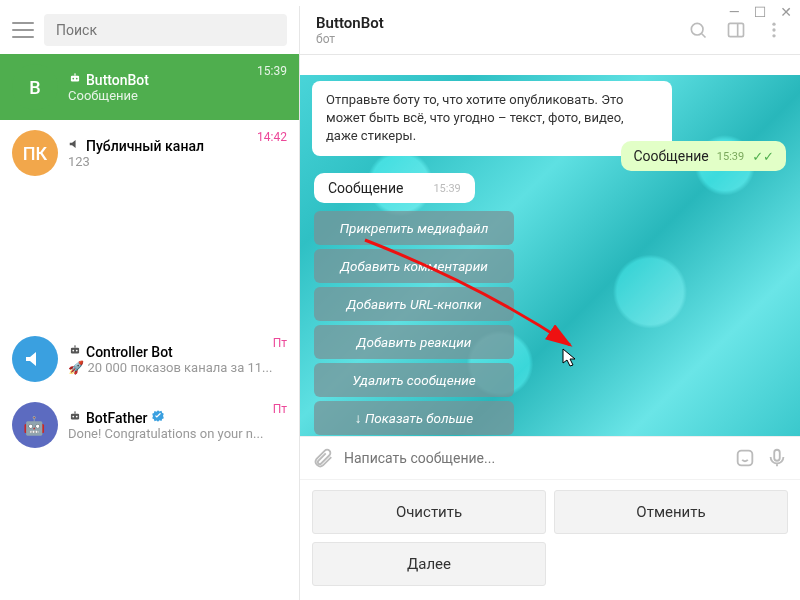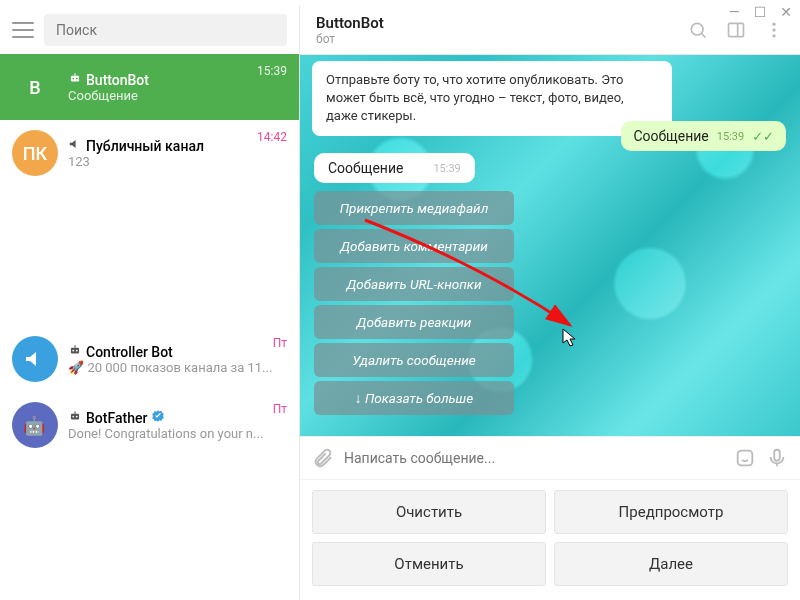--- a/index.html
+++ b/index.html
@@ -33,21 +33,21 @@
 
   
   .main { flex: 1; display: flex; flex-direction: column; background: #fff; }
   .header { display: flex; align-items: center; padding: 8px 16px; border-bottom: 1px solid #e6e6e6; }
   .header .titles { flex: 1; }
   .header .h-title { font-size: 15px; font-weight: 600; color: #222; }
   .header .h-sub { font-size: 12px; color: #999; }
   .header .h-icons { display: flex; gap: 18px; color: #bbb; }
   .header .h-icons svg { width: 20px; height: 20px; cursor: pointer; }
 
-  .chat-bg { flex: 1; position: relative; background: linear-gradient(135deg,#49d4d8 0%,#2fc0c4 20%,#5ee0e2 40%,#28b7bb 60%,#6ae5e7 80%,#3ac8cc 100%); overflow: hidden; }
+  .chat-bg { flex: 1; position: relative; background: linear-gradient(135deg,#49d4d8 0%,#2fc0c4 20%,#5ee0e2 40%,#28b7bb 60%,#6ae5e7 80%,#3ac8cc 100%); overflow: hidden; margin-top: 20px; }
   .chat-bg::before { content:""; position:absolute; inset:0; background:
     radial-gradient(circle at 20% 30%, rgba(255,255,255,.5) 0 6%, transparent 7%),
     radial-gradient(circle at 70% 60%, rgba(255,255,255,.4) 0 8%, transparent 9%),
     radial-gradient(circle at 40% 80%, rgba(255,255,255,.45) 0 7%, transparent 8%),
     radial-gradient(circle at 85% 25%, rgba(255,255,255,.5) 0 5%, transparent 6%);
     mix-blend-mode: overlay; }
 
   .bot-intro { background:#fff; margin: 6px 12px 0; padding:10px 14px; border-radius:8px; font-size:13px; color:#333; line-height:1.4; max-width: 360px; position: relative; z-index:2;}
   .bubble-out { position:absolute; right:14px; top:66px; background:#e2ffc7; border-radius:10px; padding:7px 12px; font-size:14px; color:#222; display:flex; align-items:center; gap:8px; z-index:2;}
   .bubble-out .t { font-size:11px; color:#7aa85c; }
@@ -240,18 +240,17 @@
           <path d="M9 14s1 1.5 3 1.5 3-1.5 3-1.5"></path>
         </svg>
       <svg viewBox="0 0 24 24" fill="none" stroke="currentColor" stroke-width="2">
           <rect x="9" y="3" width="6" height="12" rx="3"></rect>
           <path d="M5 11a7 7 0 0014 0M12 18v3"></path>
         </svg>
     </div>
 
     <div class="action-grid">
       <div class="action-btn">Очистить</div>
-      <div class="action-btn">Предпросмотр</div>
       <div class="action-btn">Отменить</div>
       <div class="action-btn">Далее</div>
     </div>
   </div>
 </div>
 
 </body></html>

